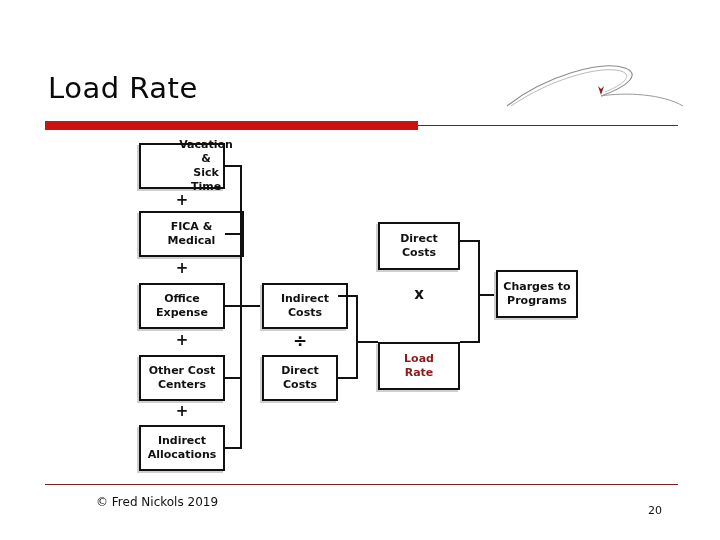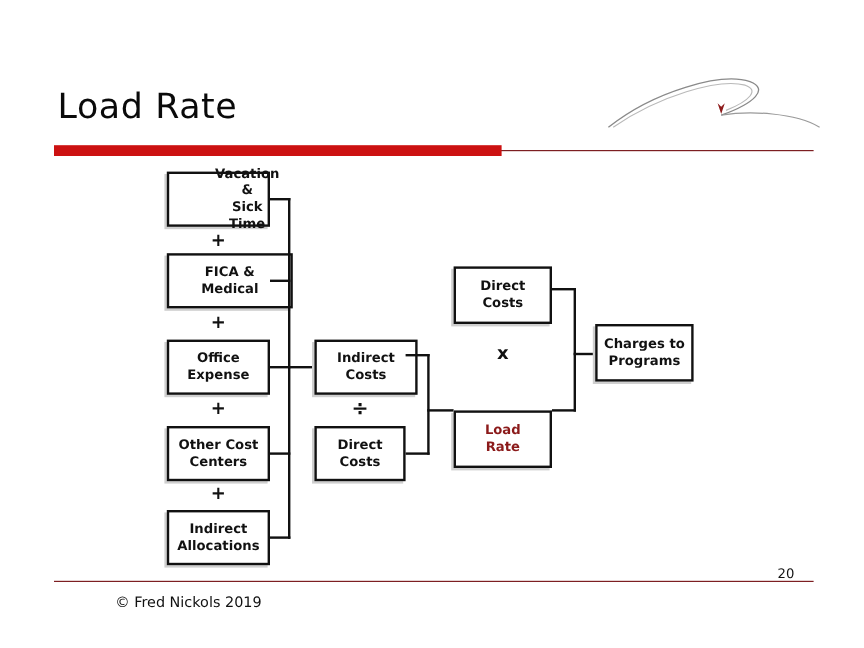--- a/index.html
+++ b/index.html
@@ -74,21 +74,21 @@
   .footer-rule{
     position:absolute;left:45px;top:484px;width:633px;height:1px;
     background:#7d1f22;
   }
   .footer-left{
     position:absolute;left:96px;top:495px;
     font-family:"DejaVu Sans", sans-serif;
     font-size:12px;color:#111;white-space:nowrap;
   }
   .footer-page{
-    position:absolute;left:648px;top:472px;width:28px;
+    position:absolute;left:648px;top:504px;width:28px;
     font-family:"DejaVu Sans", sans-serif;
     font-size:11px;color:#111;text-align:left;
   }
 </style>
 </head>
 <body>
 
 <div class="slide">
 
   <div class="slide-title">Load Rate</div>

